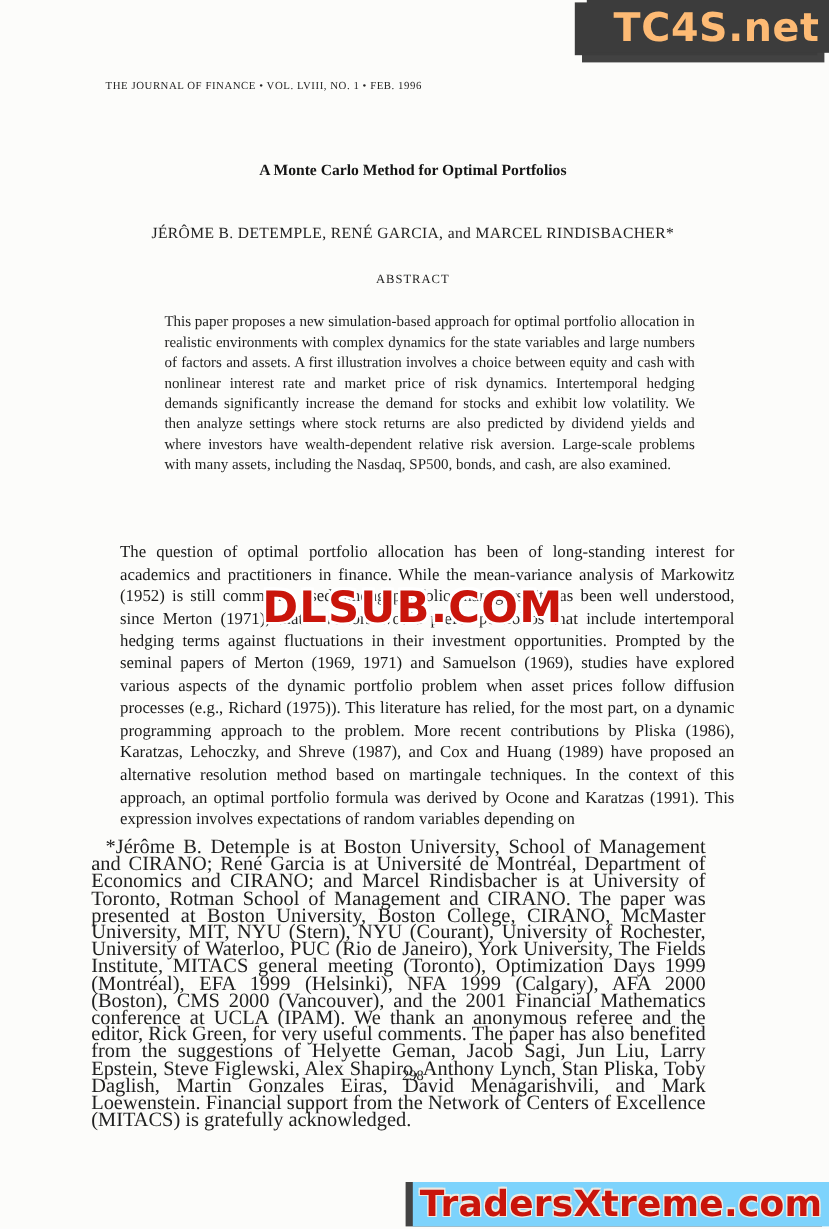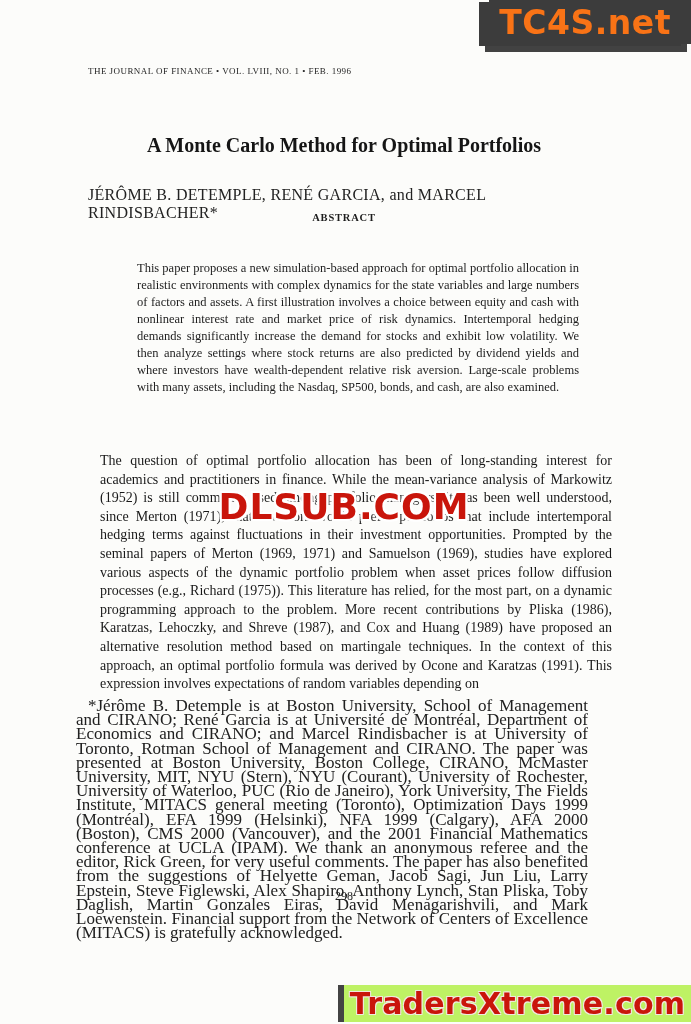--- a/index.html
+++ b/index.html
@@ -28,43 +28,44 @@
     white-space: nowrap;
   }
 
   .title {
     position: absolute;
     left: 88px;
     width: 512px;
     top: 134px;
     margin: 0;
     text-align: center;
-    font-size: 20px;
+    font-size: 13px;
     font-weight: bold;
     color: #151515;
   }
 
   .authors {
     position: absolute;
     left: 88px;
     width: 512px;
     top: 186px;
-    font-size: 16px;
+    text-align: center;
+    font-size: 13px;
     letter-spacing: 0.3px;
     color: #222;
   }
 
   .abstract-heading {
     position: absolute;
     left: 88px;
     width: 512px;
-    top: 212px;
+    top: 228px;
     text-align: center;
     font-size: 10.5px;
-    font-weight: bold;
+    font-weight: normal;
     letter-spacing: 0.8px;
     color: #1d1d1d;
   }
 
   .abstract-text {
     position: absolute;
     left: 125px;
     width: 442px;
     top: 248px;
     margin: 12px;
@@ -114,26 +115,26 @@
     position: absolute;
     top: 0;
     right: 0;
     width: 202px;
     height: 44px;
     background: #3c3c3c;
     box-shadow: -10px 2px 0 0 #3c3c3c, -4px 8px 0 0 #424242;
     display: flex;
     align-items: center;
     justify-content: flex-end;
-    padding-right: 20px;
+    padding-right: 8px;
     box-sizing: border-box;
     font-family: "DejaVu Sans", sans-serif;
     font-weight: bold;
     font-size: 33px;
-    color: #f97316;
+    color: #fdba74;
     letter-spacing: 0.5px;
   }
 
   .wm-mid {
     position: absolute;
     left: 88px;
     width: 512px;
     top: 486px;
     text-align: center;
     font-family: "DejaVu Sans", sans-serif;
@@ -148,21 +149,21 @@
        0   -2px 0 #ffffff,  0    2px 0 #ffffff,
        0    0   6px rgba(255,255,255,0.9);
   }
 
   .wm-bottom {
     position: absolute;
     right: 0;
     bottom: 2px;
     width: 347px;
     height: 37px;
-    background: #bef264;
+    background: #7dd3fc;
     box-shadow: -6px 0 0 0 #434343;
     display: flex;
     align-items: center;
     justify-content: center;
     font-family: "DejaVu Sans", sans-serif;
     font-weight: bold;
     font-size: 30px;
     color: #c9150b;
     text-shadow:
       -1px -1px 0 #efe9e0, 1px -1px 0 #efe9e0,

